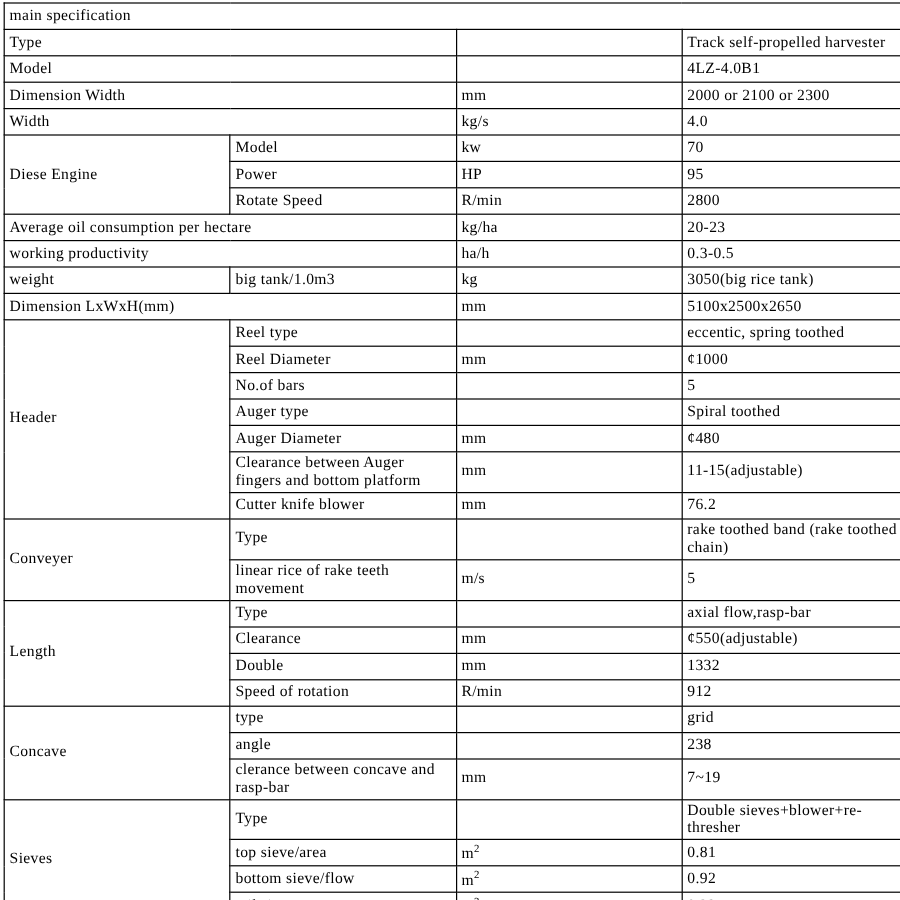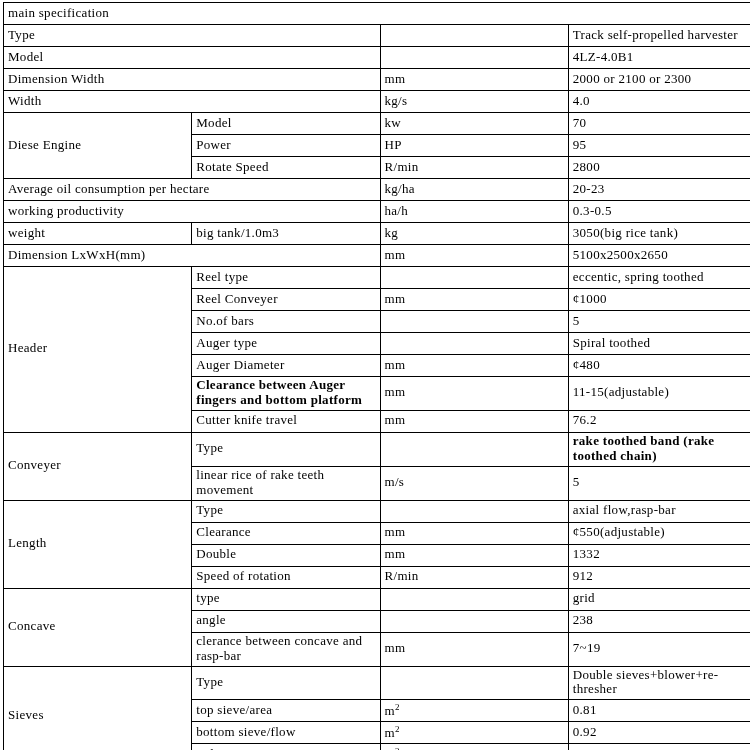--- a/index.html
+++ b/index.html
@@ -42,21 +42,21 @@
   td.c-item  { width: 277px; }
   td.c-unit  { width: 113px; }
   td.c-val   { width: 244px; }
   td.title {
     width: 744px;
   }
   .sup {
     vertical-align: super;
     font-size: 9px;
   }
-  .two-line { line-height: 1.15; font-weight: bold; }
+  .two-line { line-height: 1.15; }
 </style>
 </head>
 <body>
 
 <div class="sheet">
   <table class="spec">
     <tbody>
       <tr>
         <td class="title" colspan="4">main specification</td>
       </tr>
@@ -123,21 +123,21 @@
         <td class="c-val">5100x2500x2650</td>
       </tr>
 
       <tr>
         <td class="c-group" rowspan="7">Header</td>
         <td class="c-item">Reel type</td>
         <td class="c-unit"></td>
         <td class="c-val">eccentic, spring toothed</td>
       </tr>
       <tr>
-        <td class="c-item">Reel Conveyer</td>
+        <td class="c-item">Reel Diameter</td>
         <td class="c-unit">mm</td>
         <td class="c-val">¢1000</td>
       </tr>
       <tr>
         <td class="c-item">No.of bars</td>
         <td class="c-unit"></td>
         <td class="c-val">5</td>
       </tr>
       <tr>
         <td class="c-item">Auger type</td>
@@ -148,21 +148,21 @@
         <td class="c-item">Auger Diameter</td>
         <td class="c-unit">mm</td>
         <td class="c-val">¢480</td>
       </tr>
       <tr>
         <td class="c-item two-line">Clearance between Auger fingers and bottom platform</td>
         <td class="c-unit">mm</td>
         <td class="c-val">11-15(adjustable)</td>
       </tr>
       <tr>
-        <td class="c-item">Cutter knife travel</td>
+        <td class="c-item">Cutter knife blower</td>
         <td class="c-unit">mm</td>
         <td class="c-val">76.2</td>
       </tr>
 
       <tr>
         <td class="c-group" rowspan="2">Conveyer</td>
         <td class="c-item">Type</td>
         <td class="c-unit"></td>
         <td class="c-val two-line">rake toothed band (rake toothed chain)</td>
       </tr>

